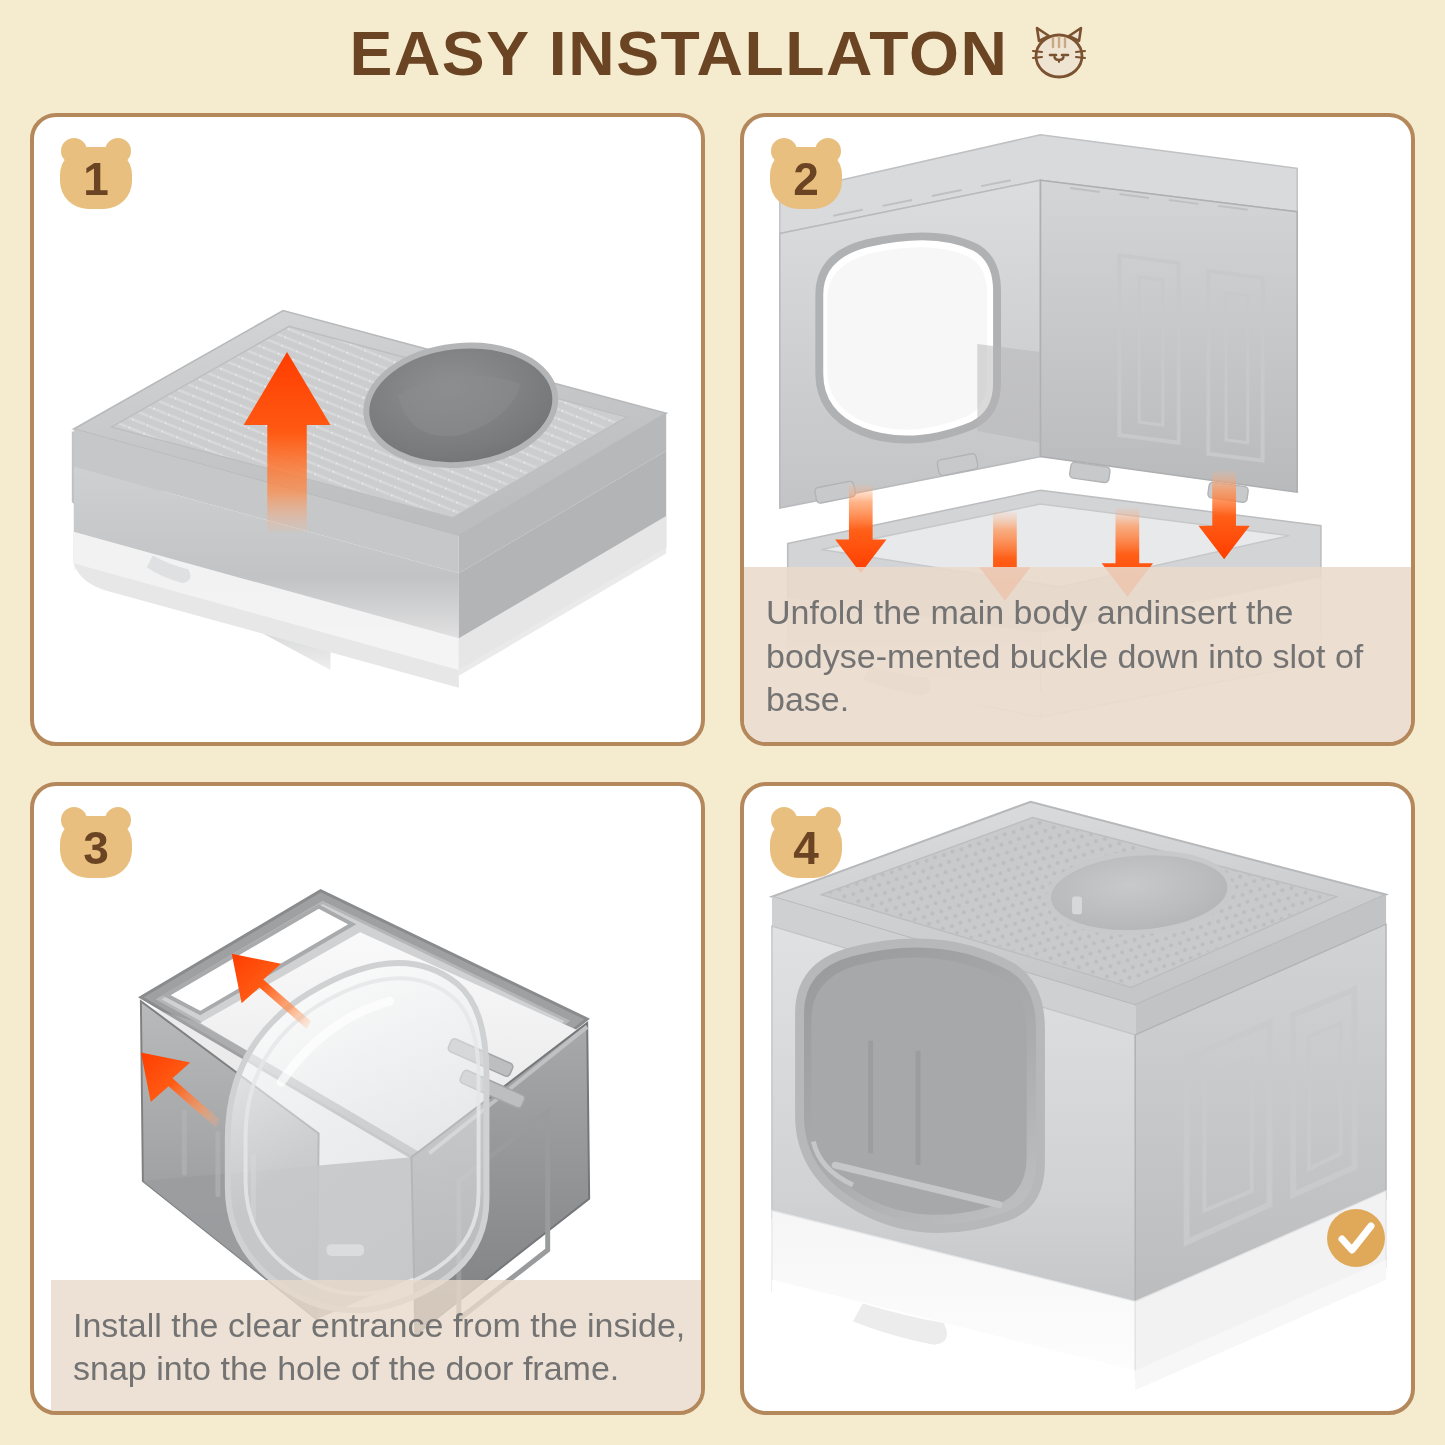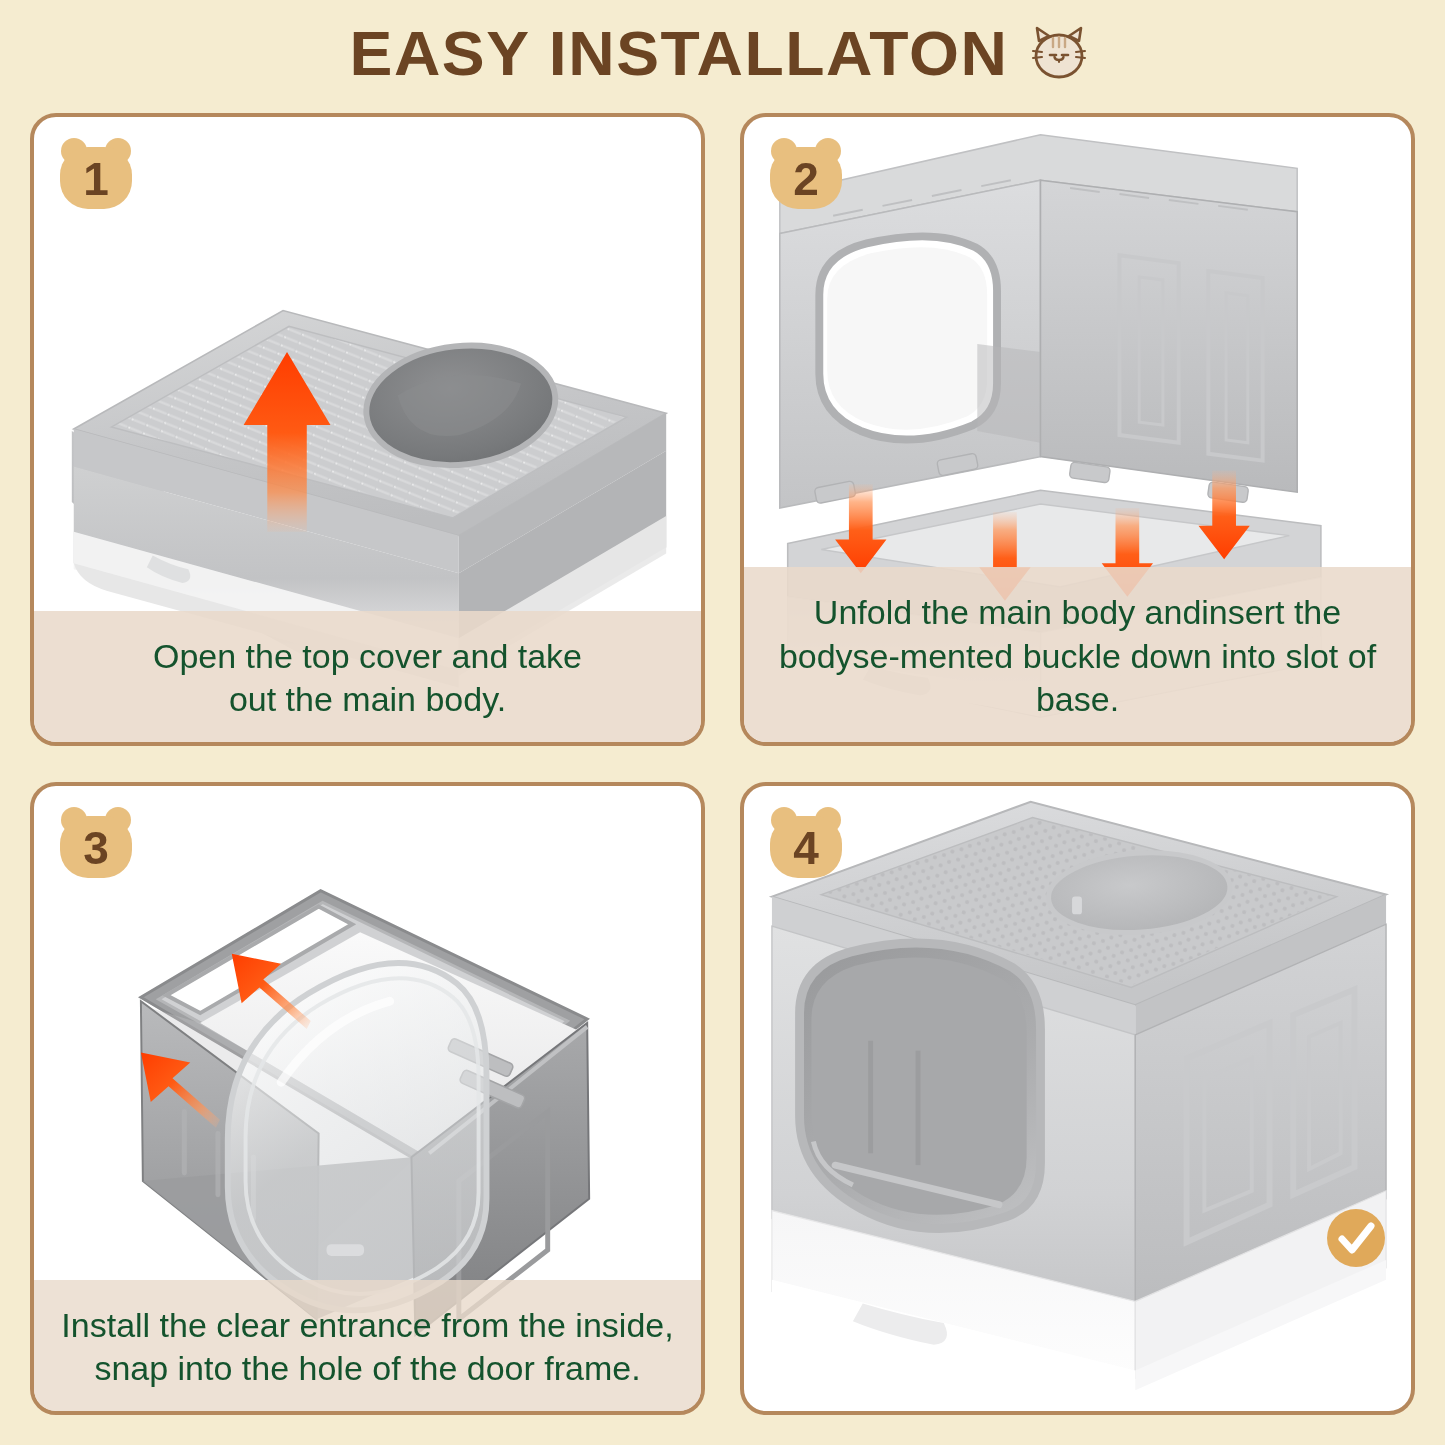--- a/index.html
+++ b/index.html
@@ -100,26 +100,25 @@
     bottom: 0;
     width: 100%;
     background: rgba(233, 217, 203, 0.88);
     z-index: 5;
     padding: 24px 22px 20px 22px;
     min-height: 118px;
   }
   .caption-text {
     font-size: 34px;
     line-height: 1.28;
-    color: #14532d;
+    color: #737373;
     font-family: "Liberation Sans", sans-serif;
     white-space: pre-line;
-    text-align: center;
-  }
-  .panel-3 .caption { background: rgba(233, 217, 203, 0.80); }
+  }
+  .panel-3 .caption { background: rgba(233, 217, 203, 0.80); margin-left: 17px; }
 
   
   .check-badge {
     position: absolute;
     right: 24px;
     bottom: 142px;
     width: 62px;
     height: 62px;
     z-index: 7;
   }
@@ -231,24 +230,20 @@
 
     <div class="step-badge">
       <svg viewBox="0 0 84 82">
         <circle cx="20" cy="16" r="13" fill="#e8bf7f"></circle>
         <circle cx="64" cy="16" r="13" fill="#e8bf7f"></circle>
         <rect x="6" y="12" width="72" height="62" rx="28" fill="#e8bf7f"></rect>
       </svg>
       <div class="step-num">1</div>
     </div>
 
-    <div class="caption">
-      <div class="caption-text">Open the top cover and take
-out the main body.</div>
-    </div>
   </div>
 
   <div class="panel panel-2">
 
     <div class="art">
       <svg viewBox="0 0 675 633" preserveAspectRatio="xMidYMid meet">
         <defs>
           <linearGradient id="p2left" x1="0" y1="0" x2="0" y2="1">
             <stop offset="0%" stop-color="#dcdddf"></stop>
             <stop offset="100%" stop-color="#c3c4c6"></stop>

